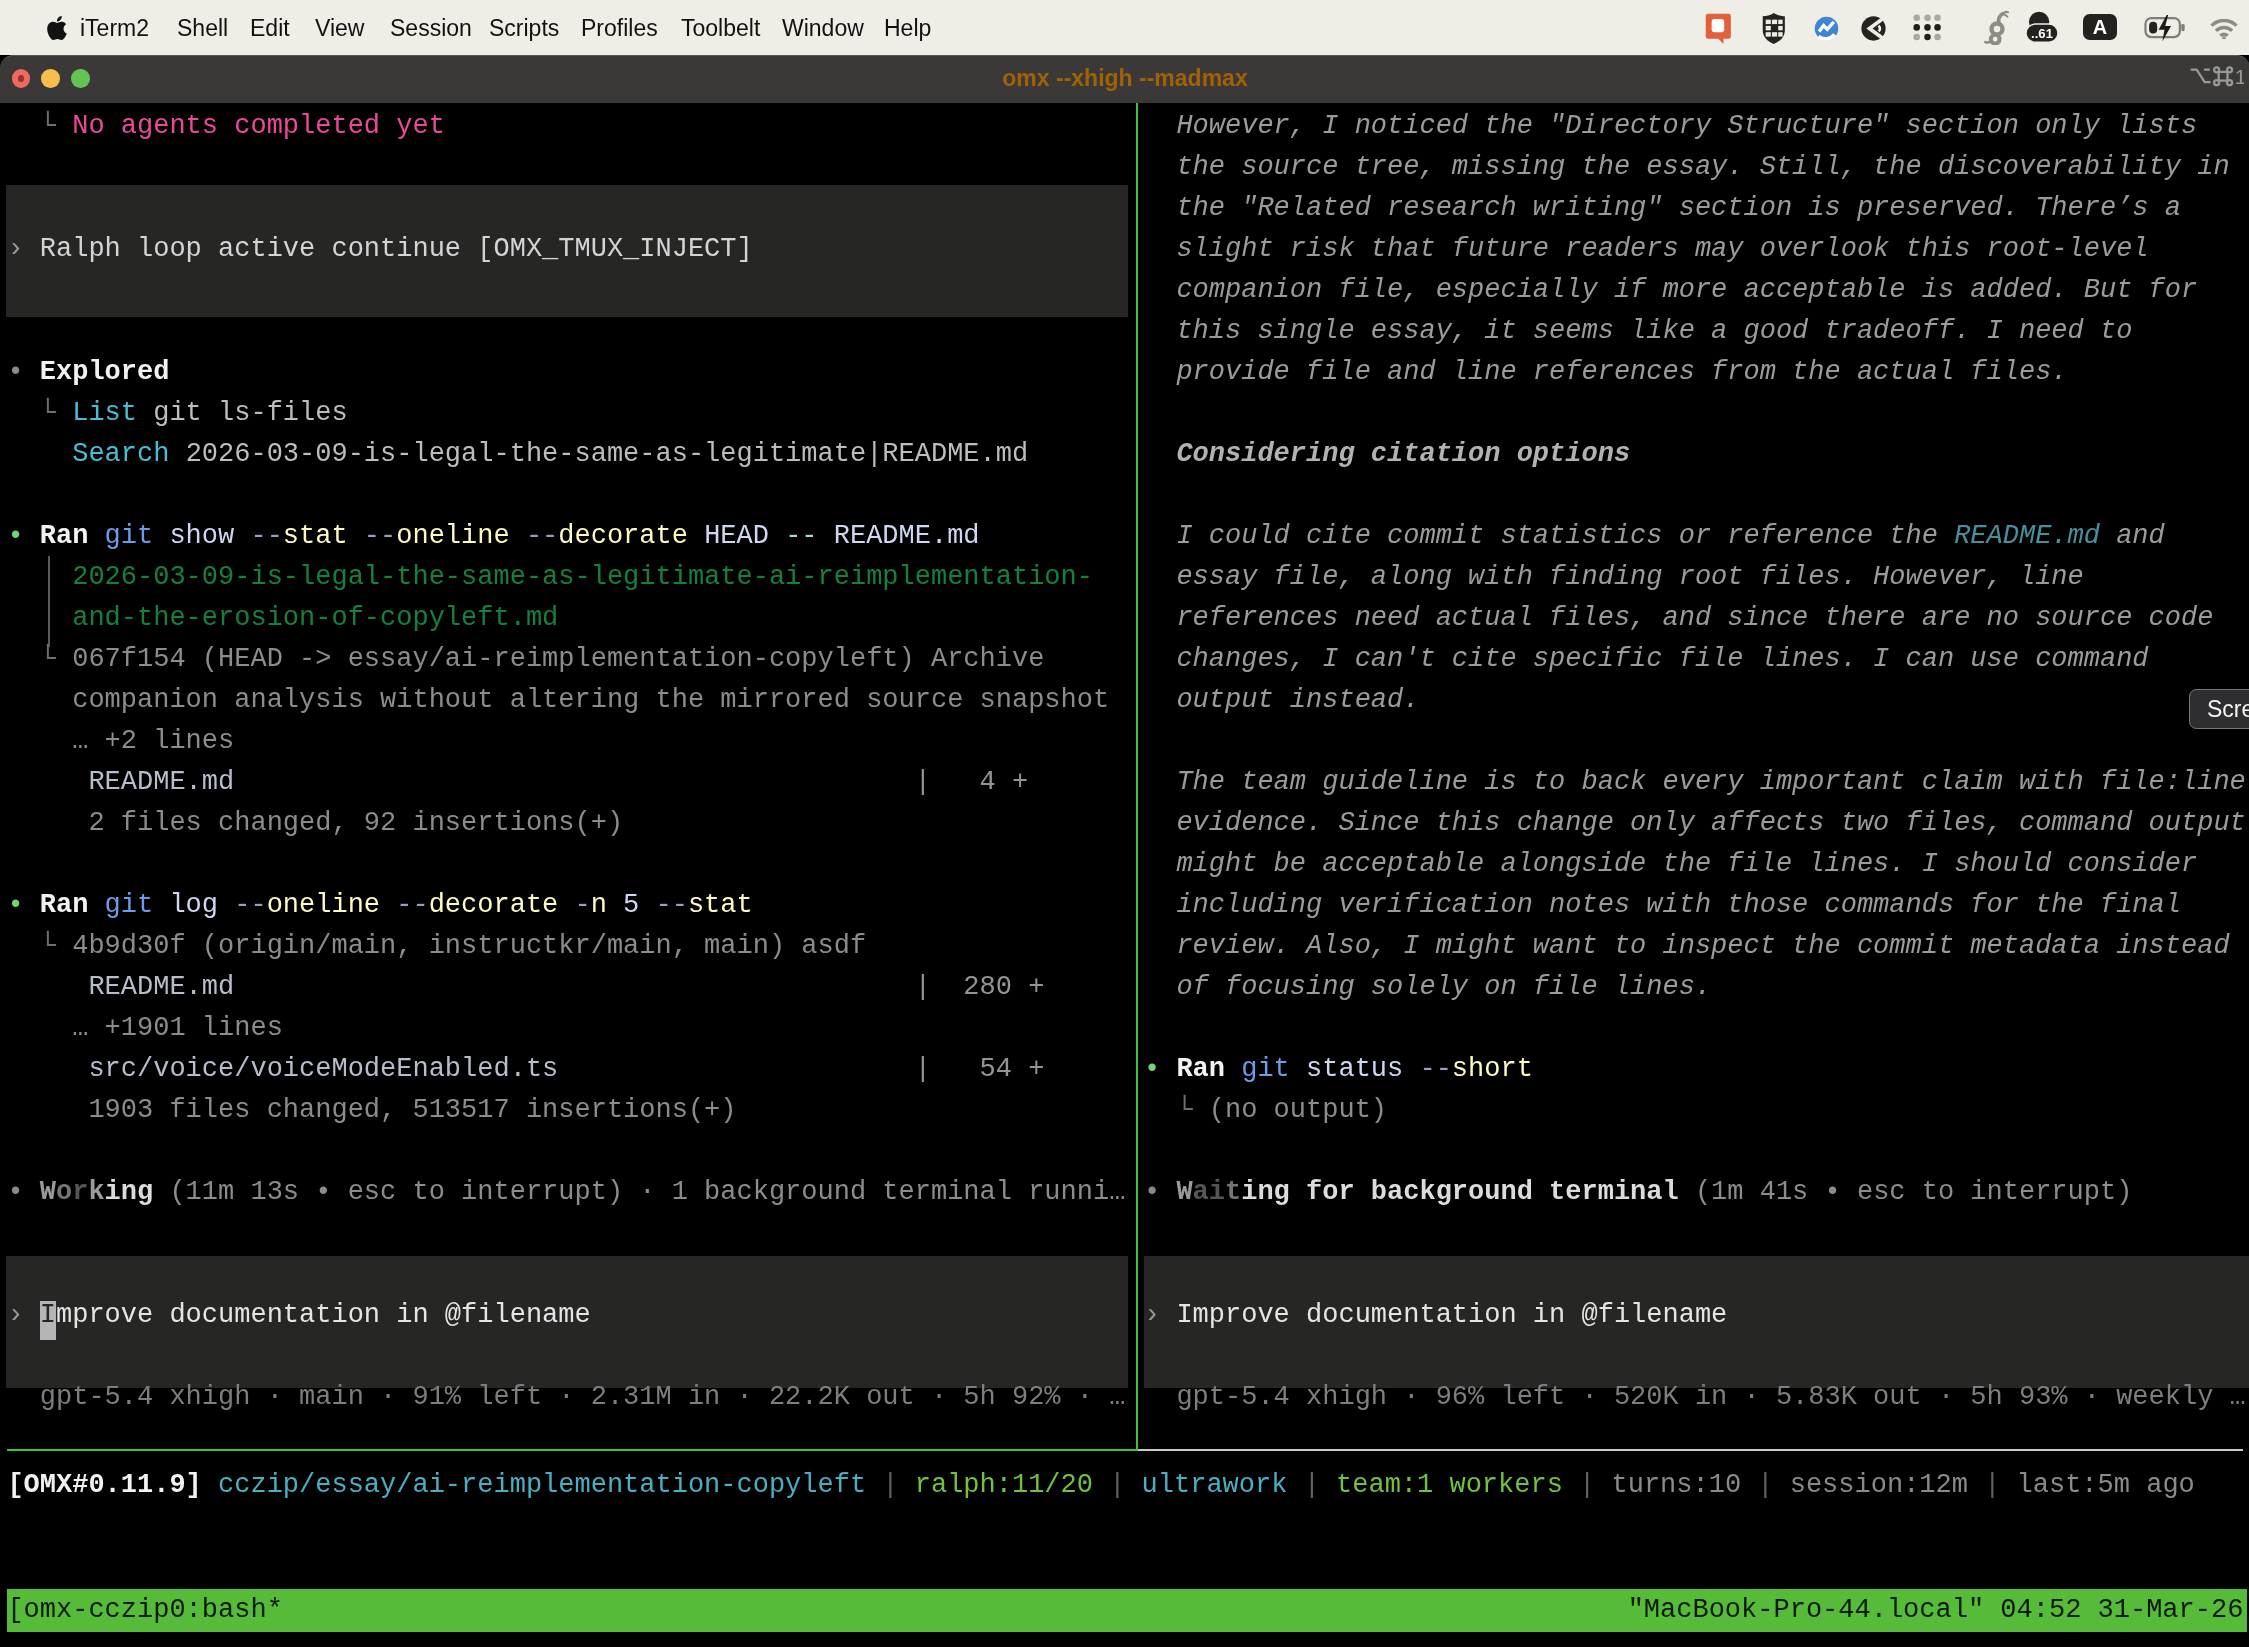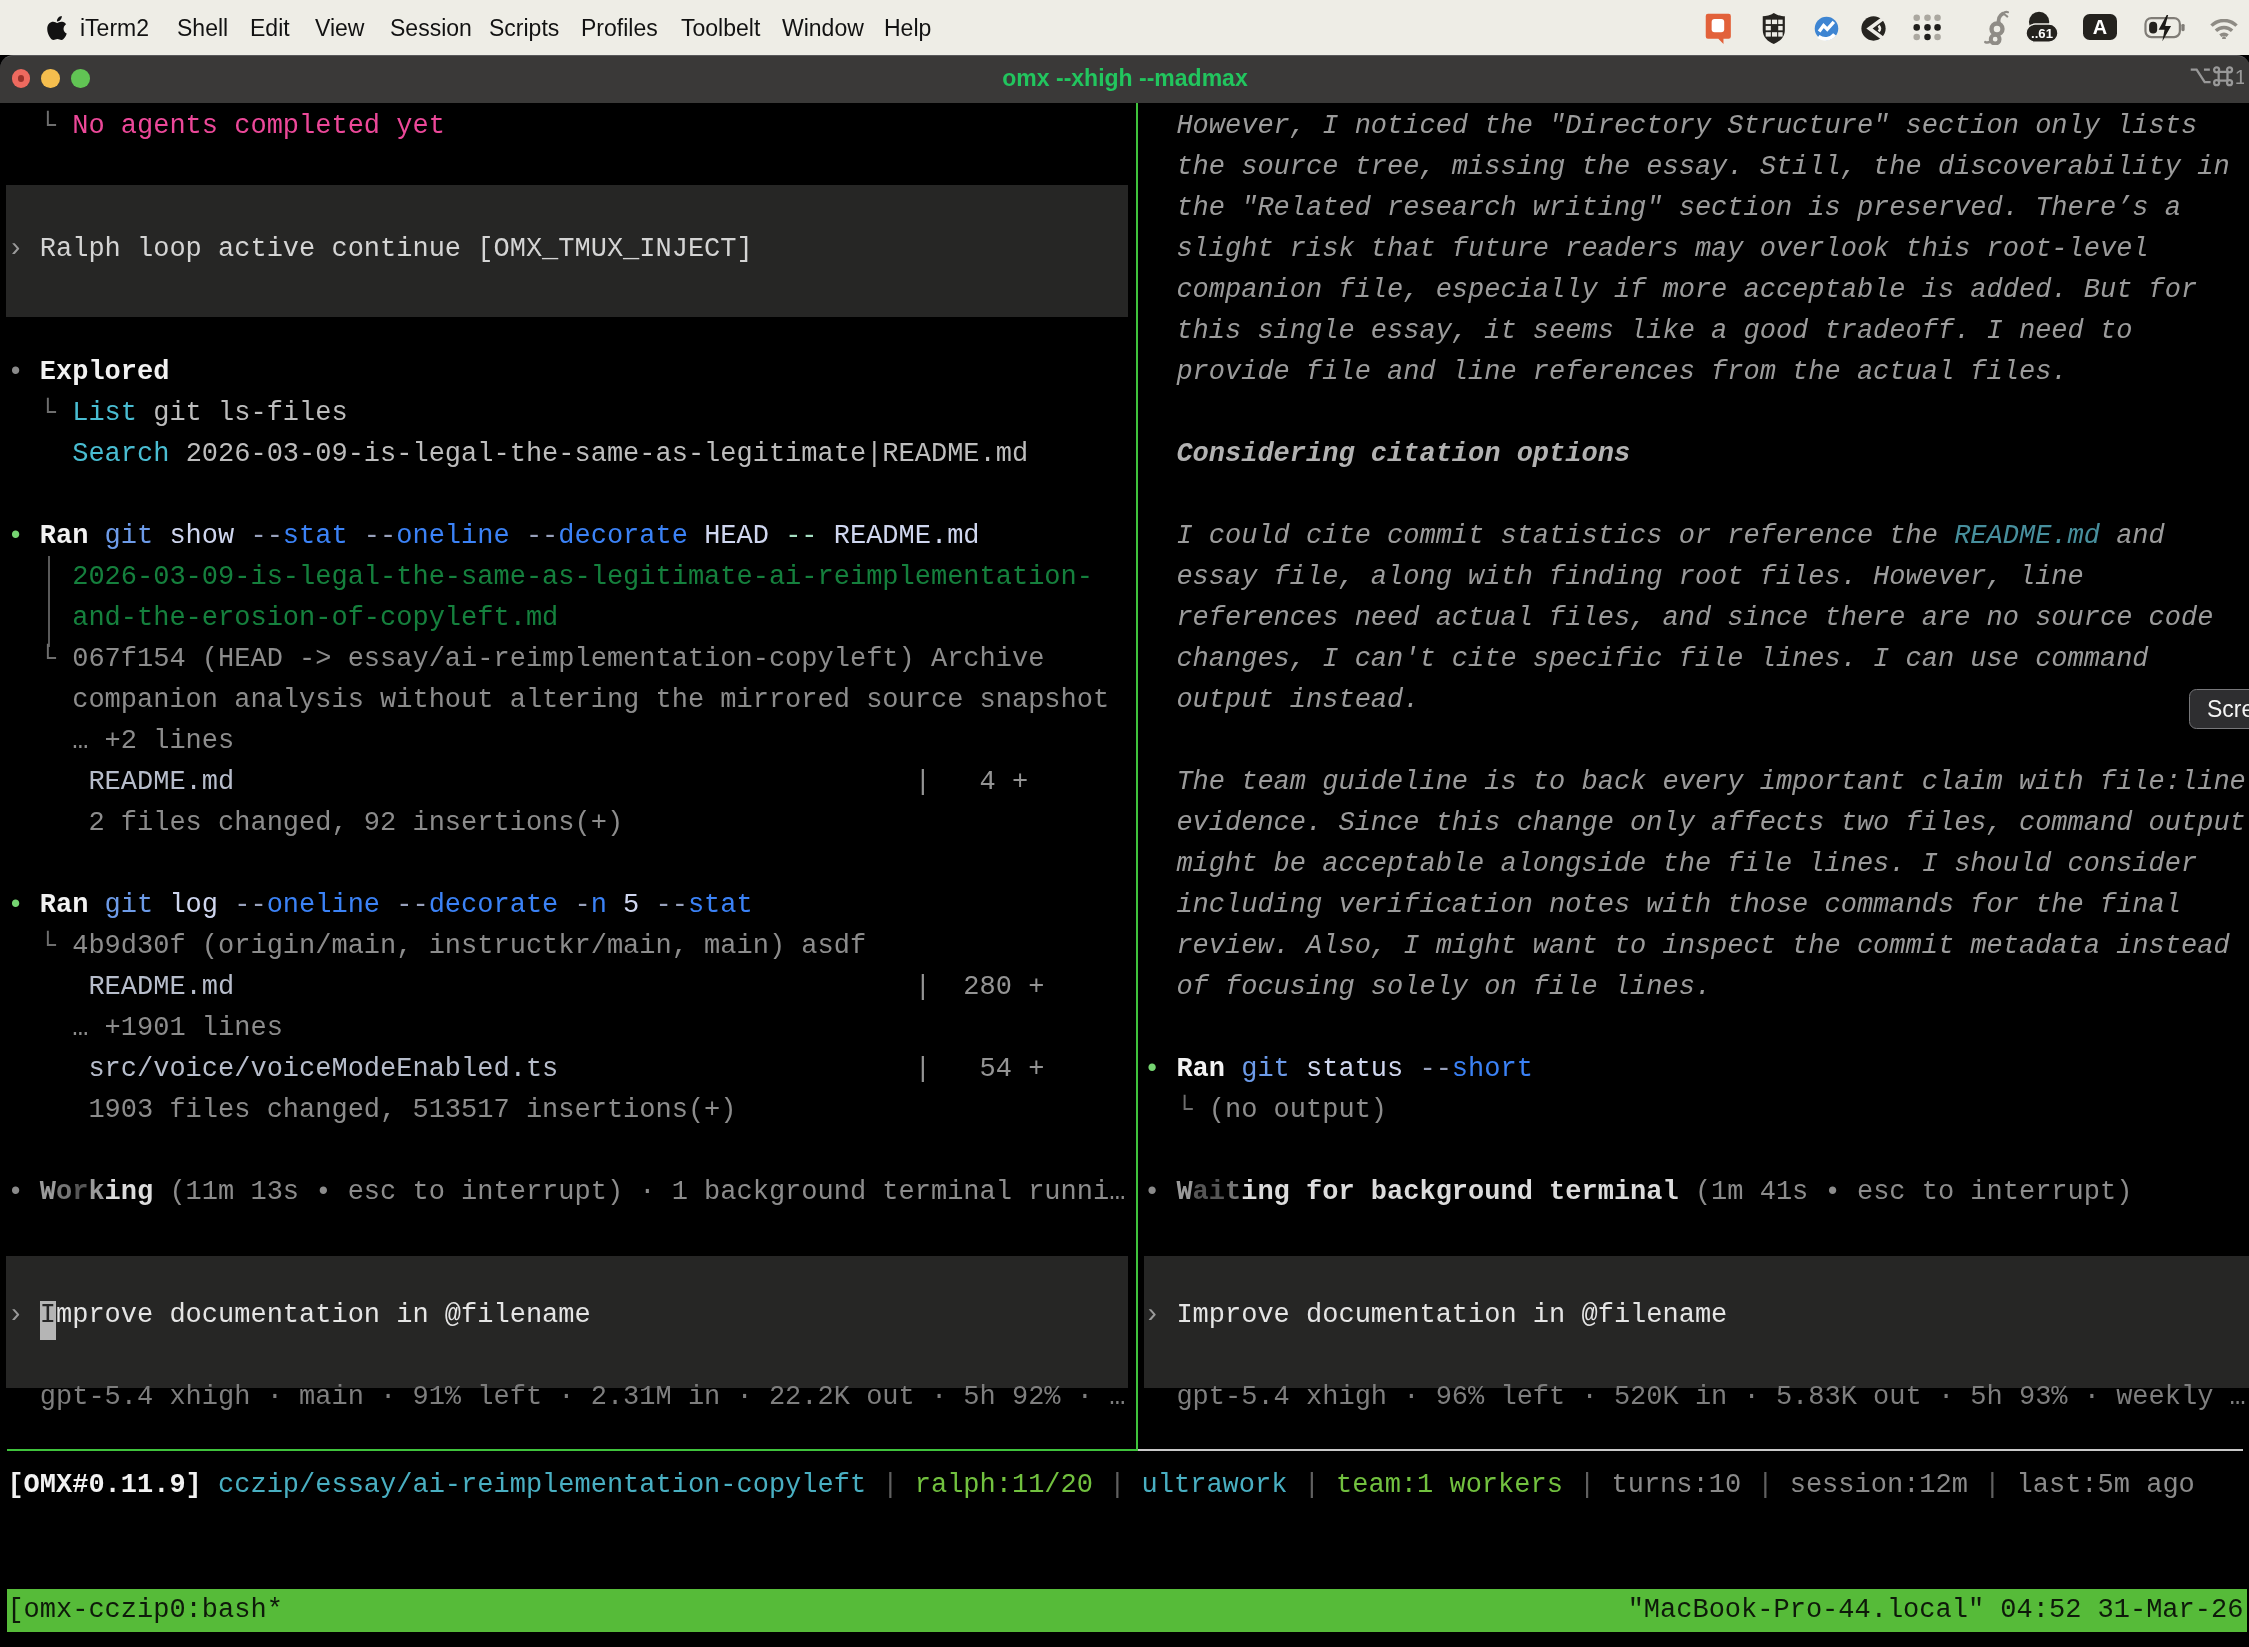--- a/index.html
+++ b/index.html
@@ -1,27 +1,27 @@
 <!DOCTYPE html>
 <html style="font-size:11.8px"><head><meta charset="utf-8"><style>
 *{margin:0;padding:0;box-sizing:border-box}
 html,body{width:2250px;height:1648px;background:#000;overflow:hidden;position:relative}
 .mbar{position:absolute;left:0;top:0;width:2250px;height:55px;background:#eeede6}
 .mn{position:absolute;top:14.8px;font:400 23px "Liberation Sans",sans-serif;color:#121212}
 .mb{font-weight:400}
 .mi{position:absolute}
 .tbar{position:absolute;left:0;top:55px;width:2250px;height:48px;background:#3a3938;border-radius:13.3px 13.3px 0 0;border-top:0.7px solid #58585a}
 .tl{position:absolute;top:69px;width:18.5px;height:18.5px;border-radius:50%}
-.title{position:absolute;top:65px;left:0;width:2250px;text-align:center;font:700 23px "Liberation Sans",sans-serif;color:#22c55e}
+.title{position:absolute;top:65px;left:0;width:2250px;text-align:center;font:700 23px "Liberation Sans",sans-serif;color:#a16207}
 .term{position:absolute;left:0;top:103px;width:2250px;height:1545px;background:#000}
 pre{position:absolute;margin:0;font:27px/41px "Liberation Mono",monospace;color:#d2d2d2;white-space:pre}
 .box{position:absolute;background:#262625}
 .w{color:#ec4899} .bw{color:#f2f2f2;font-weight:700} .dim{color:#6e6e6e} .g8{color:#8a8a8a} .g9{color:#9a9a9a}
 .lt{color:#d4d4d4} .cy{color:#49bdd2} .arg{color:#bdbdbd} .arg2{color:#15803d} .out{color:#8c8c8c}
-.grn{color:#75d471} .blu{color:#6d9be8} .lav{color:#cfd6ef} .sal{color:#3b82f6} .od{color:#98a1bc} .mint{color:#a6dfc2}
+.grn{color:#75d471} .blu{color:#6d9be8} .lav{color:#cfd6ef} .sal{color:#fef9c3} .od{color:#98a1bc} .mint{color:#a6dfc2}
 .fn{color:#b7bdcb} .num{color:#949494}
 .shA{color:#9a9a9a;font-weight:700} .shB{color:#757575;font-weight:700} .shC{color:#555;font-weight:700} .sh2{color:#dcdcdc;font-weight:700}
 .cur{color:#262626} .inp{color:#e5e5e5} .st{color:#7e7e7e}
 .it{color:#9b9b9b;font-style:italic} .bit{color:#b2b2b2;font-style:italic;font-weight:700} .tlx{color:#478f9d;font-style:italic}
 .cys{color:#49afc2} .grs{color:#72c13f} .pp{color:#606060} .gy{color:#8a8a8a}
 
 </style></head>
 <body>
 <div class="mbar">
     <svg style="position:absolute;left:47px;top:15.5px" width="20" height="24" viewBox="0 0 814 1000">

